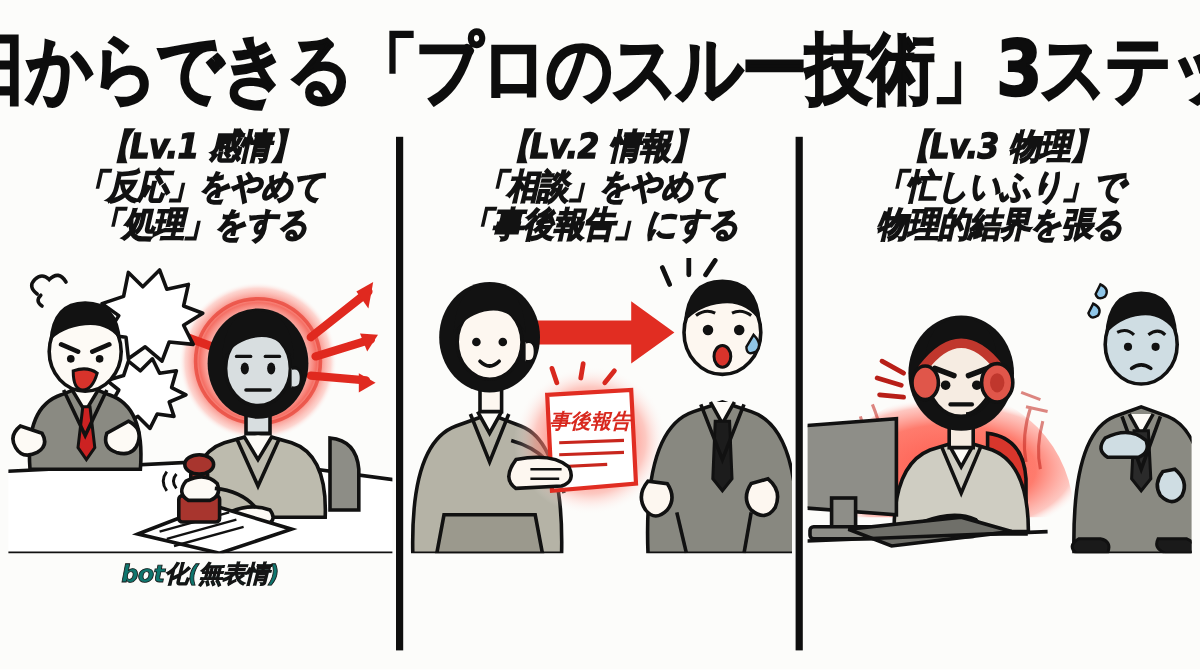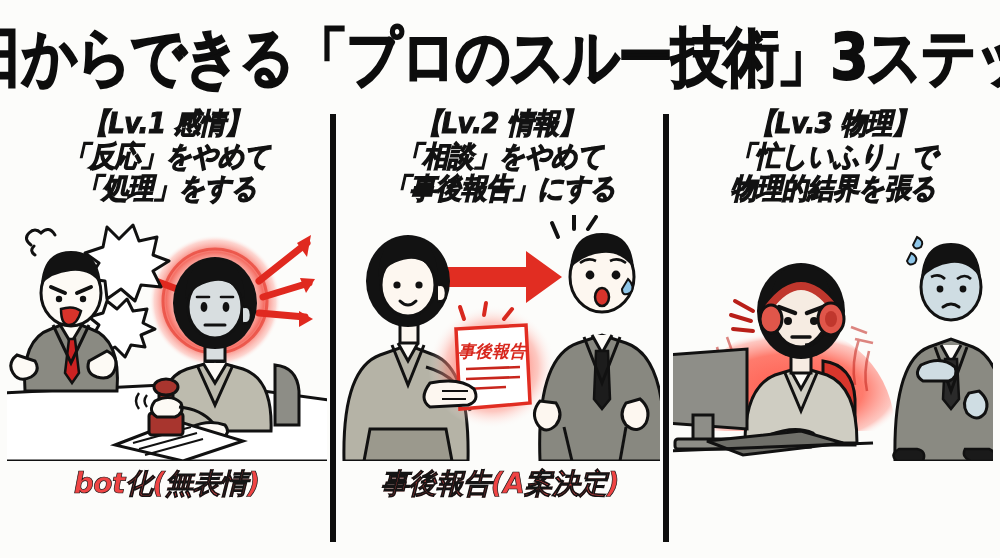--- a/index.html
+++ b/index.html
@@ -86,22 +86,22 @@
     position: relative;
     width: 320px;
     height: 246px;
     margin-top: 14px;
   }
   .art svg { display: block; width: 320px; height: 246px; }
 
   .col-caption {
     margin-top: 4px;
     font-weight: 700;
-    font-size: 28px;
-    color: #ef4444;
+    font-size: 20px;
+    color: #0f766e;
     letter-spacing: -0.5px;
     white-space: nowrap;
     -webkit-text-stroke: 0.7px #141414;
   }
 </style>
 </head>
 <body>
 
 <div id="infographic">
 
@@ -325,21 +325,20 @@
 
             <path d="M200 186 q-10 12 -2 24 q8 10 18 0 q8 -10 0 -22 z" fill="#fdf7f0" stroke="#111" stroke-width="3"></path>
             <path d="M300 184 q12 10 6 24 q-8 12 -20 2 q-8 -10 0 -22 z" fill="#fdf7f0" stroke="#111" stroke-width="3"></path>
 
             <path d="M224 212 L232 246" stroke="#111" stroke-width="3" fill="none"></path>
             <path d="M286 212 L280 246" stroke="#111" stroke-width="3" fill="none"></path>
           </g>
         </svg>
       </div>
 
-      <div class="col-caption">事後報告(A案決定)</div>
     </div>
 
     <div class="col">
       <div class="col-head">
         <span class="ln">【Lv.3 物理】</span>
         <span class="ln">「忙しいふり」で</span>
         <span class="ln">物理的結界を張る</span>
       </div>
 
       <div class="art">

